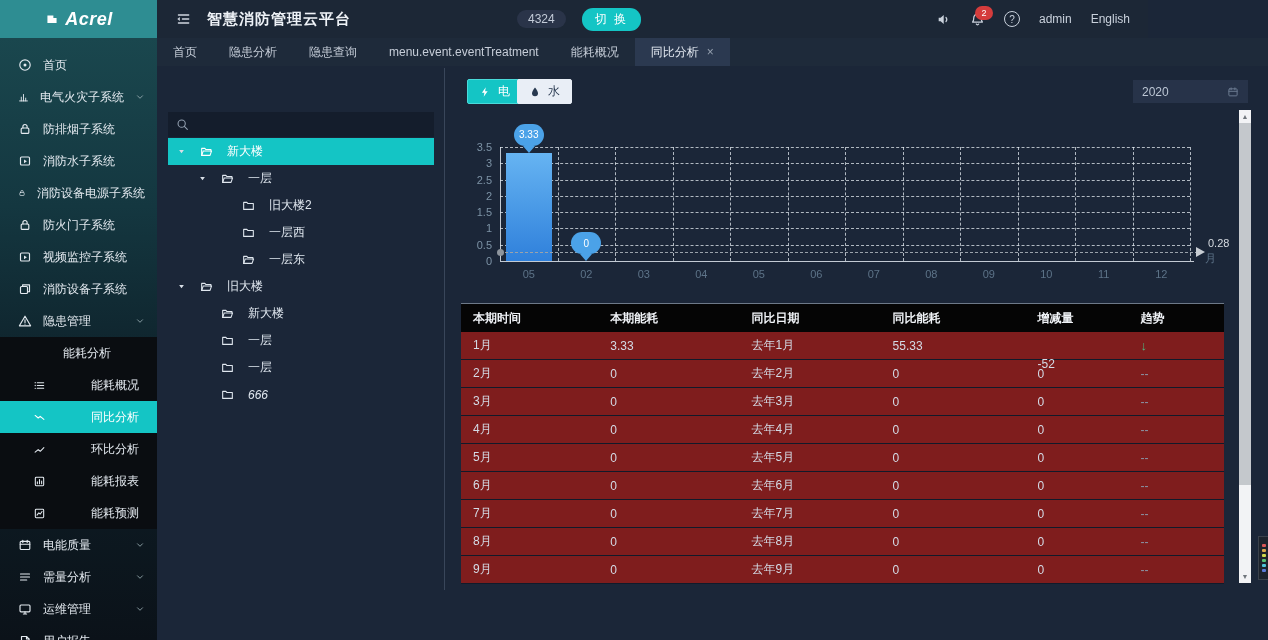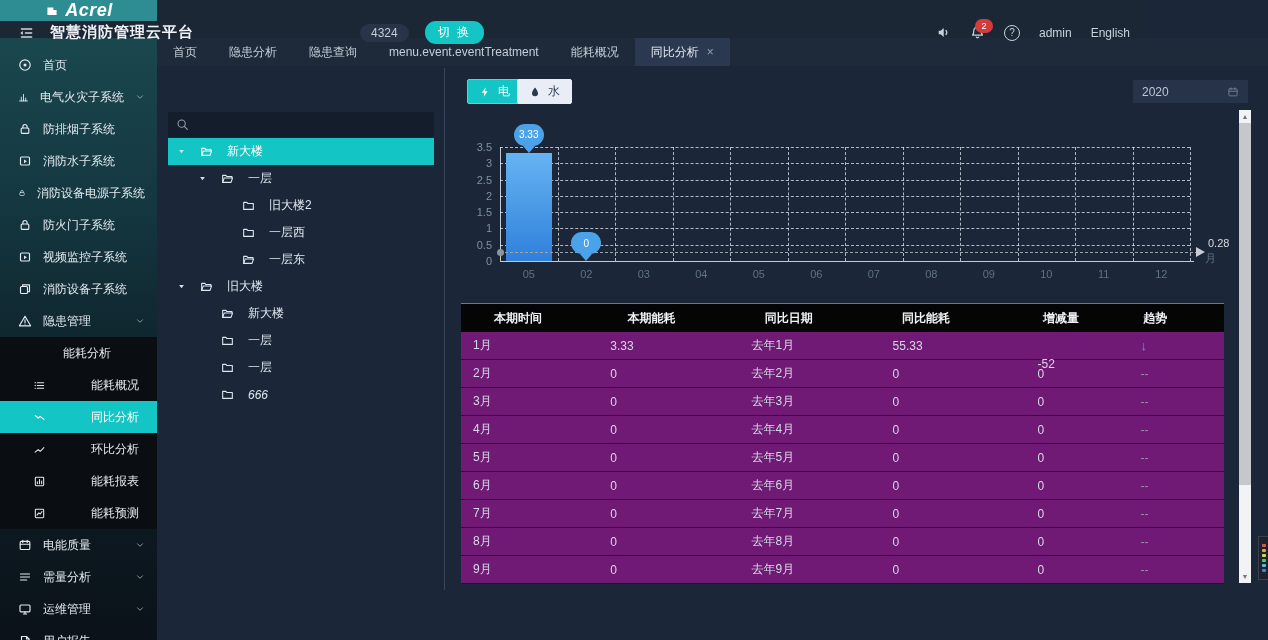--- a/index.html
+++ b/index.html
@@ -2,21 +2,21 @@
 <html><head>
 <meta charset="utf-8">
 <style>
   html,body{margin:0;padding:0;background:#0d141d;}
   .app{position:relative;width:1268px;height:640px;overflow:hidden;
        font-family:"Liberation Sans","DejaVu Sans",sans-serif;
        background:#1b2638;color:#d8dfe8;-webkit-font-smoothing:antialiased;}
   svg{display:block}
 
   
-  .header{position:absolute;left:0;top:0;width:1148px;height:38px;background:#1c2736;display:flex;z-index:5;flex-direction:column;}
+  .header{position:absolute;left:0;top:0;width:1148px;height:38px;background:#1c2736;display:flex;z-index:5;}
   .logo{width:157px;height:38px;background:#2e8d92;display:flex;align-items:center;justify-content:center;gap:5px;
         color:#fff;font-weight:bold;font-style:italic;font-size:18px;letter-spacing:.5px;}
   .header-main{flex:1;display:flex;align-items:center;padding:0 18px;gap:16px;}
   .fold-ic{color:#cfd6e0;cursor:pointer}
   .title{color:#eef2f7;font-weight:bold;font-size:15px;letter-spacing:1px;}
   .badge{background:#2a3449;border-radius:10px;padding:2px 11px;font-size:12px;color:#c3cbd8;margin-left:150px;}
   .switch{background:#14c5c5;color:#fff;border-radius:11px;padding:3px 13px;font-size:12px;letter-spacing:2px;cursor:pointer;}
   .header-right{margin-left:auto;display:flex;align-items:center;gap:19px;color:#c9d1dc;font-size:12px;}
   .bell-wrap{position:relative;}
   .notif{position:absolute;top:-6px;right:-8px;background:#d43c3c;color:#fff;font-size:9px;min-width:14px;height:14px;
@@ -84,21 +84,21 @@
   .avg-label{position:absolute;font-size:11px;color:#d6dbe1;}
   .pin{position:absolute;width:30px;height:22px;background:#4ba2e8;border-radius:11px;color:#fff;font-size:10px;
        display:flex;align-items:center;justify-content:center;}
   .pin::after{content:'';position:absolute;top:100%;left:50%;transform:translateX(-50%);
               border:6px solid transparent;border-top:7px solid #4ba2e8;border-bottom:0;}
 
   
   .table-card{position:absolute;left:304px;top:237px;width:763px;height:281px;overflow:hidden;
               border-top:1px solid rgba(210,225,235,.45);}
   .t-header{height:28px;background:#050505;display:flex;align-items:center;font-weight:bold;font-size:12px;color:#f0f3f7;}
-  .t-row{height:28px;background:#701a75;display:flex;align-items:center;font-size:12px;color:#d4dbe6;
+  .t-row{height:28px;background:#7f1d1d;display:flex;align-items:center;font-size:12px;color:#d4dbe6;
          border-bottom:1px solid #111a2a;box-sizing:border-box;}
   .t-cell{padding-left:12px;box-sizing:border-box;white-space:nowrap;overflow:hidden;}
   .trend-down{color:#4dbd83;font-size:13px;}
   .trend-dash{color:#8a94a4;}
 
   
   .v-scrollbar{position:absolute;left:1082px;top:44px;width:12px;height:473px;background:#f2f3f5;}
   .sb-btn{position:absolute;left:0;width:12px;height:13px;background:#f2f3f5;color:#70767c;font-size:7px;
           display:flex;align-items:center;justify-content:center;cursor:pointer;}
   .sb-up{top:0;}
@@ -544,21 +544,21 @@
         <div class="avg-line" style="left: 45px; top: 136.88px; width: 698px;"></div>
         <div class="avg-dot" style="left: 42px; top: 133.88px;"></div>
         <div class="avg-arrow" style="left: 741px; top: 131.88px;"></div>
         <div class="avg-label" style="left: 753px; top: 121.88px;">0.28</div>
         <div class="pin" style="left: 58.75px; top: 8.53714px;">3.33</div>
         <div class="pin" style="left: 116.25px; top: 117px;">0</div>
       </div>
 
     <div class="table-card">
         <div class="t-header">
-          <div class="t-cell" style="width: 18%; margin-left: 21px;">本期时间</div>
+          <div class="t-cell" style="width: 18%;">本期时间</div>
           <div class="t-cell" style="width: 18.5%;">本期能耗</div>
           <div class="t-cell" style="width: 18.5%;">同比日期</div>
           <div class="t-cell" style="width: 19%;">同比能耗</div>
           <div class="t-cell" style="width: 13.5%;">增减量</div>
           <div class="t-cell" style="width: 12.5%;">趋势</div>
         </div>
         <div class="t-row">
           <div class="t-cell" style="width: 18%;">1月</div>
           <div class="t-cell" style="width: 18.5%;">3.33</div>
           <div class="t-cell" style="width: 18.5%;">去年1月</div>

